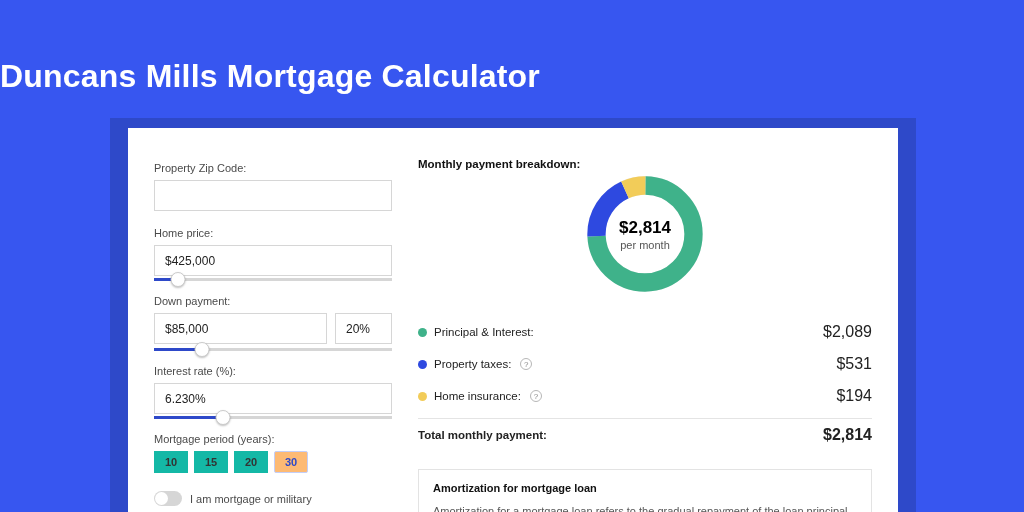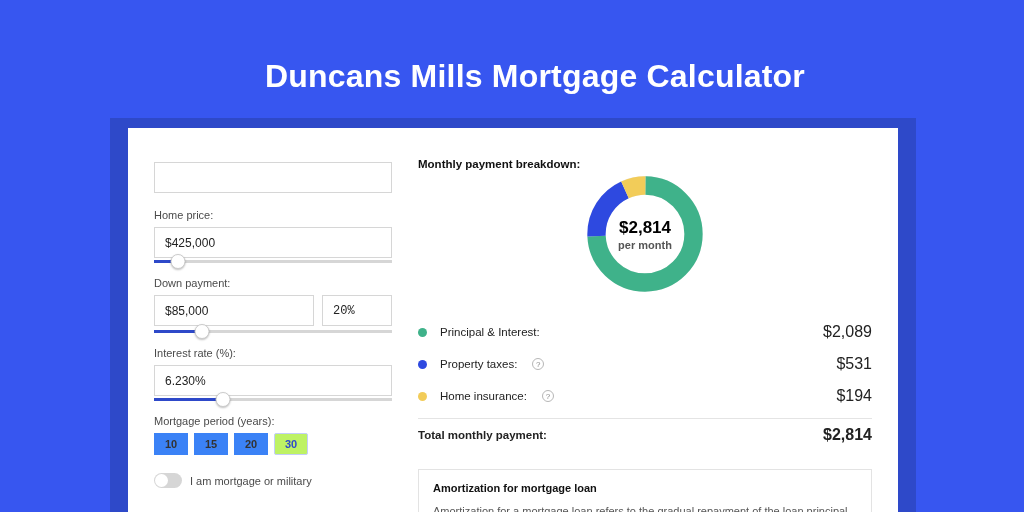--- a/index.html
+++ b/index.html
@@ -1,20 +1,20 @@
 <!DOCTYPE html>
 <html><head>
 <meta charset="utf-8">
 <style>
   * { box-sizing: border-box; margin: 0; padding: 0; }
   html, body { width: 1024px; height: 512px; overflow: hidden; font-family: -apple-system, BlinkMacSystemFont, "Segoe UI", Arial, sans-serif; }
   .page-bg { width: 1024px; height: 512px; background: #3756f0; position: relative; }
   .page-title {
     color: #fff; font-size: 32px; font-weight: 700;
-    text-align: center; padding-top: 58px; letter-spacing: 0.2px; margin-left: 46px;
+    padding-top: 58px; letter-spacing: 0.2px;
   }
   .inner-band {
     position: absolute; top: 118px; left: 110px; width: 806px; height: 394px;
     background: #2e49c9;
   }
   .card {
     position: absolute; top: 128px; left: 128px; width: 770px; height: 420px;
     background: #fff;
   }
   .card-inner { display: flex; height: 100%; }
@@ -35,49 +35,49 @@
     margin: 2px 0 14px 0;
   }
   .slider-fill { position:absolute; left:0; top:0; height:3px; background:#2e49c9; }
   .slider-thumb {
     position:absolute; top:-6px; width:15px; height:15px; border-radius:50%;
     background:#fff; border:1px solid #ccc; box-shadow:0 1px 2px rgba(0,0,0,.25);
     transform: translateX(-50%);
   }
   .two-col { display:flex; gap:8px; width:238px; }
   .two-col .field-box { flex:1; width:auto; }
-  .two-col .field-box.small { width:70px; flex:none;font-family:Liberation Mono, monospace; }
+  .two-col .field-box.small { width:57px; flex:none; }
   .period-btns { display:flex; gap:6px; margin: 6px 0 18px 0; }
   .period-btn {
     width:34px; height:22px; font-size:11px; font-weight:600;
     display:flex; align-items:center; justify-content:center;
-    border:1px solid transparent; background:#3b82f6; color:#333; cursor:pointer;
+    border:1px solid transparent; background:#14b8a6; color:#333; cursor:pointer;
   }
-  .period-btn.active { background:#bef264; color:#2e49c9; border-color:#c3cef8; border-radius:2px; }
+  .period-btn.active { background:#fdba74; color:#2e49c9; border-color:#c3cef8; border-radius:2px; }
   .toggle-row { display:flex; align-items:center; gap:8px; }
   .toggle {
     width:28px; height:15px; border-radius:10px; background:#d6d6d6; position:relative;
   }
   .toggle-knob { position:absolute; left:1px; top:1px; width:13px; height:13px; border-radius:50%; background:#fff; }
 
   .break-title { font-weight:700; font-size:11.5px; }
   .donut-wrap { display:flex; justify-content:center; margin: 0 0 18px 0; }
   .donut { position:relative; width:128px; height:128px; }
   .donut svg { width:128px; height:128px; }
   .donut-center {
     position:absolute; inset:0; display:flex; flex-direction:column;
     align-items:center; justify-content:center; font-weight:700; font-size:17px; color:#000;
   }
-  .donut-center .sub { font-weight:700; font-size:11px; color:#555; margin-top:1px; }
+  .donut-center .sub { font-weight:400; font-size:11px; color:#555; margin-top:1px; }
   .legend-row {
     display:flex; align-items:center; justify-content:space-between;
     padding: 7px 0; border-bottom: 0; font-size:11.5px; color:#222;
   }
   .legend-row.total { border-top:1px solid #e4e4e4; margin-top:6px; font-weight:700; }
-  .legend-left { display:flex; align-items:center; gap:13px; }
+  .legend-left { display:flex; align-items:center; gap:7px; }
   .dot { width:9px; height:9px; border-radius:50%; display:inline-block; }
   .amount { font-size:16px; color:#222; }
   .info-icon {
     width:12px; height:12px; border-radius:50%; border:1px solid #b7b7b7;
     display:inline-flex; align-items:center; justify-content:center;
     font-size:8px; color:#888; margin-left:2px;
   }
   .amort-card {
     border:1px solid #e3e3e3; padding:12px 14px; margin-top:18px;
   }
@@ -87,20 +87,21 @@
 </head>
 <body>
 
 <div class="page-bg">
   <div class="page-title">Duncans Mills Mortgage Calculator</div>
   <div class="inner-band"></div>
   <div class="card">
     <div class="card-inner">
 
       <div class="col-left">
+        <label class="field-label">Property Zip Code:</label>
         <div class="field-box"></div>
         <div style="height:14px"></div>
 
         <label class="field-label">Home price:</label>
         <div class="field-box">$425,000</div>
         <div class="slider-track">
           <div class="slider-fill" style="width:10%;"></div>
           <div class="slider-thumb" style="left:10%;"></div>
         </div>
 

